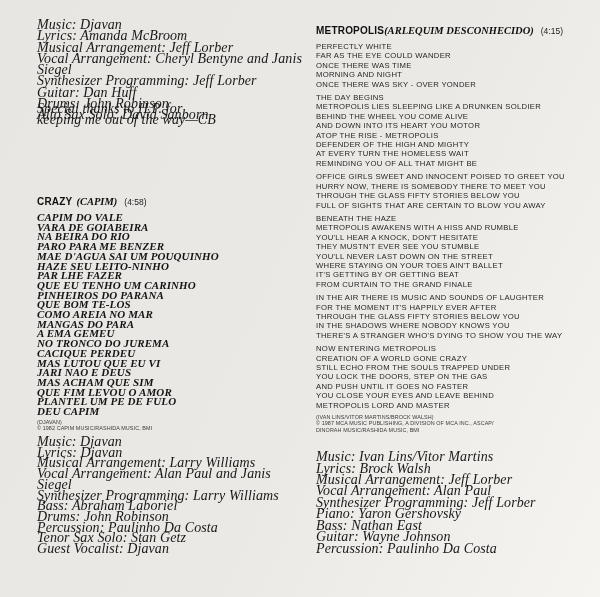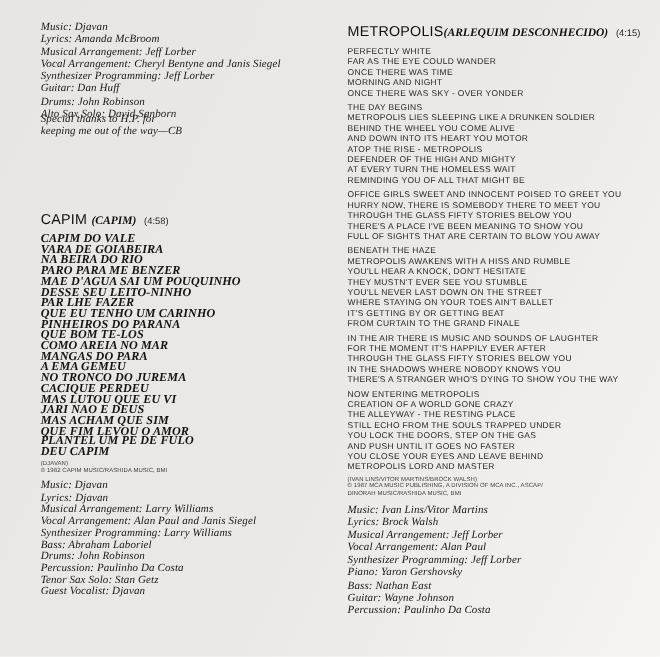--- a/index.html
+++ b/index.html
@@ -3,41 +3,41 @@
 <meta charset="utf-8">
 <style>
   html,body{margin:0;padding:0}
   body{
     width:600px;height:597px;overflow:hidden;position:relative;
     background:linear-gradient(115deg,#e7e6e2 0%,#eae9e5 55%,#f5f4f1 100%);
     font-family:"Liberation Serif",serif;
   }
   .sheet{position:absolute;inset:0}
   .blk{position:absolute}
-  .serif-credits{font-style:italic;font-size:10px;line-height:11.3px;color:#181818;
+  .serif-credits{font-style:italic;font-size:14px;line-height:11.3px;color:#181818;
     font-family:"Liberation Serif",serif;letter-spacing:.1px}
   #l-credits1{left:37px;top:19px;width:272px}
   #l-note{left:37px;top:103px;width:240px}
   #l-capim{left:37px;top:191px;width:272px}
   #l-credits2{left:37px;top:437px;width:272px;line-height:10.7px}
   #r-metro{left:316px;top:20px;width:280px}
   .song-head{margin-bottom:4px;white-space:nowrap}
-  .t-sans{font-family:"Liberation Sans",sans-serif;font-weight:normal;font-size:13px;
+  .t-sans{font-family:"Liberation Sans",sans-serif;font-weight:bold;font-size:10px;
     letter-spacing:.2px;color:#101010}
   .t-serif{font-family:"Liberation Serif",serif;font-weight:bold;font-style:italic;
     font-size:10.5px;color:#101010}
   .t-dur{font-family:Liberation Sans, sans-serif;font-size:8.5px;color:#222;margin-left:3px}
   .capim-lyrics{font-weight:bold;font-style:italic;font-size:11px;line-height:9.7px;
     color:#141414;letter-spacing:.1px}
   .metro-lyrics{font-family:"Liberation Sans",sans-serif;font-size:7.7px;line-height:9.4px;
     letter-spacing:.3px;color:#272727}
   .stanza{margin-bottom:4px}
   .small-print{font-family:"Liberation Sans",sans-serif;font-size:5.4px;line-height:6.4px;
     color:#3a3a3a;margin-top:2px;letter-spacing:.1px}
-  .rcredits{margin-top:6px;line-height:11.4px}
+  .rcredits{margin-top:18px;line-height:11.4px}
 </style>
 </head>
 <body>
 
 <div class="sheet">
 
   <div class="blk serif-credits" id="l-credits1">
       <div class="line">Music: Djavan</div>
       <div class="line">Lyrics: Amanda McBroom</div>
       <div class="line">Musical Arrangement: Jeff Lorber</div>
@@ -48,31 +48,31 @@
       <div class="line">Alto Sax Solo: David Sanborn</div>
     </div>
 
   <div class="blk serif-credits" id="l-note">
       <div class="line">Special thanks to H.P. for</div>
       <div class="line">keeping me out of the way—CB</div>
     </div>
 
   <div class="blk" id="l-capim">
     <div class="song-head">
-      <span class="t-sans">CAPIM</span>
+      <span class="t-sans">CRAZY</span>
       <span class="t-serif">(CAPIM)</span>
       <span class="t-dur">(4:58)</span>
     </div>
     <div class="capim-lyrics">
         <div class="cline">CAPIM DO VALE</div>
         <div class="cline">VARA DE GOIABEIRA</div>
         <div class="cline">NA BEIRA DO RIO</div>
         <div class="cline">PARO PARA ME BENZER</div>
         <div class="cline">MAE D'AGUA SAI UM POUQUINHO</div>
-        <div class="cline">DESSE SEU LEITO-NINHO</div>
+        <div class="cline">HAZE SEU LEITO-NINHO</div>
         <div class="cline">PAR LHE FAZER</div>
         <div class="cline">QUE EU TENHO UM CARINHO</div>
         <div class="cline">PINHEIROS DO PARANA</div>
         <div class="cline">QUE BOM TE-LOS</div>
         <div class="cline">COMO AREIA NO MAR</div>
         <div class="cline">MANGAS DO PARA</div>
         <div class="cline">A EMA GEMEU</div>
         <div class="cline">NO TRONCO DO JUREMA</div>
         <div class="cline">CACIQUE PERDEU</div>
         <div class="cline">MAS LUTOU QUE EU VI</div>
@@ -122,21 +122,20 @@
           <div class="mline">AND DOWN INTO ITS HEART YOU MOTOR</div>
           <div class="mline">ATOP THE RISE - METROPOLIS</div>
           <div class="mline">DEFENDER OF THE HIGH AND MIGHTY</div>
           <div class="mline">AT EVERY TURN THE HOMELESS WAIT</div>
           <div class="mline">REMINDING YOU OF ALL THAT MIGHT BE</div>
         </div>
         <div class="stanza">
           <div class="mline">OFFICE GIRLS SWEET AND INNOCENT POISED TO GREET YOU</div>
           <div class="mline">HURRY NOW, THERE IS SOMEBODY THERE TO MEET YOU</div>
           <div class="mline">THROUGH THE GLASS FIFTY STORIES BELOW YOU</div>
-          <div class="mline">THERE'S A PLACE I'VE BEEN MEANING TO SHOW YOU</div>
           <div class="mline">FULL OF SIGHTS THAT ARE CERTAIN TO BLOW YOU AWAY</div>
         </div>
         <div class="stanza">
           <div class="mline">BENEATH THE HAZE</div>
           <div class="mline">METROPOLIS AWAKENS WITH A HISS AND RUMBLE</div>
           <div class="mline">YOU'LL HEAR A KNOCK, DON'T HESITATE</div>
           <div class="mline">THEY MUSTN'T EVER SEE YOU STUMBLE</div>
           <div class="mline">YOU'LL NEVER LAST DOWN ON THE STREET</div>
           <div class="mline">WHERE STAYING ON YOUR TOES AIN'T BALLET</div>
           <div class="mline">IT'S GETTING BY OR GETTING BEAT</div>
@@ -145,21 +144,20 @@
         <div class="stanza">
           <div class="mline">IN THE AIR THERE IS MUSIC AND SOUNDS OF LAUGHTER</div>
           <div class="mline">FOR THE MOMENT IT'S HAPPILY EVER AFTER</div>
           <div class="mline">THROUGH THE GLASS FIFTY STORIES BELOW YOU</div>
           <div class="mline">IN THE SHADOWS WHERE NOBODY KNOWS YOU</div>
           <div class="mline">THERE'S A STRANGER WHO'S DYING TO SHOW YOU THE WAY</div>
         </div>
         <div class="stanza">
           <div class="mline">NOW ENTERING METROPOLIS</div>
           <div class="mline">CREATION OF A WORLD GONE CRAZY</div>
-          <div class="mline">THE ALLEYWAY - THE RESTING PLACE</div>
           <div class="mline">STILL ECHO FROM THE SOULS TRAPPED UNDER</div>
           <div class="mline">YOU LOCK THE DOORS, STEP ON THE GAS</div>
           <div class="mline">AND PUSH UNTIL IT GOES NO FASTER</div>
           <div class="mline">YOU CLOSE YOUR EYES AND LEAVE BEHIND</div>
           <div class="mline">METROPOLIS LORD AND MASTER</div>
         </div>
       </div>
 
     <div class="small-print">
       <div class="sline">(IVAN LINS/VITOR MARTINS/BROCK WALSH)</div>

